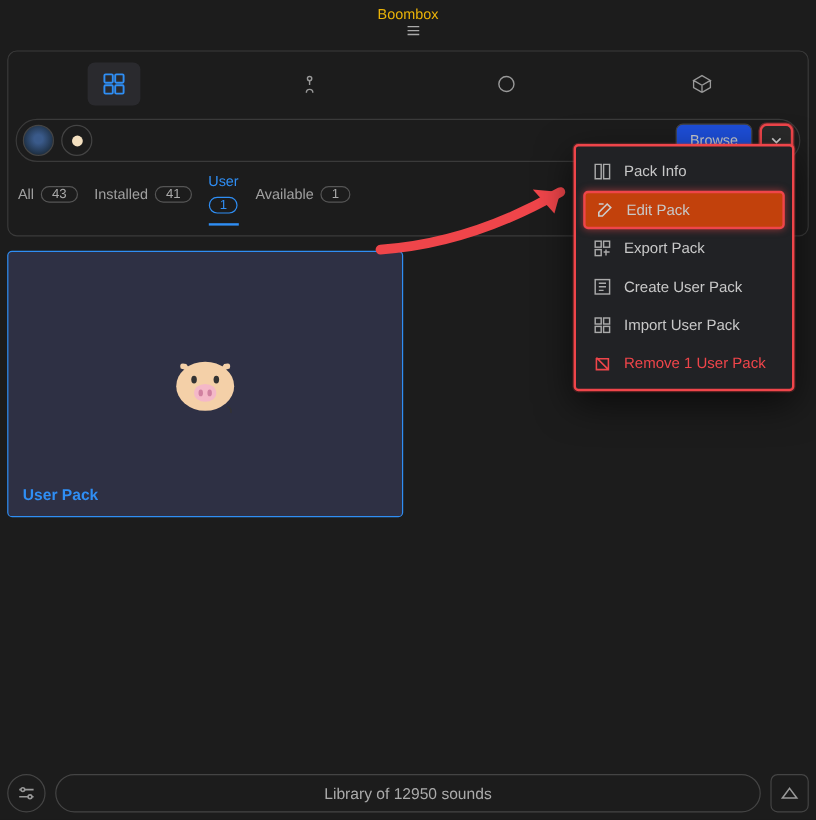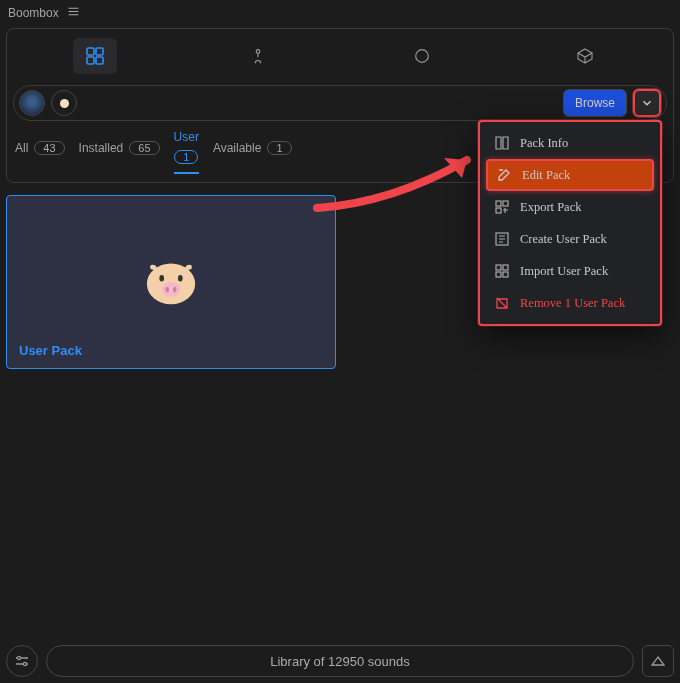--- a/index.html
+++ b/index.html
@@ -11,21 +11,22 @@
       font-family: -apple-system, BlinkMacSystemFont, "Segoe UI", sans-serif;
       font-size: 13px;
       overflow: hidden;
       position: relative;
     }
     .titlebar {
       display: flex;
       align-items: center;
       padding: 5px 8px;
       font-size: 12px;
-      color: #a3a3a3;
+      color: #eab308;
+      flex-direction: column;
     }
     .titlebar .hamburger {
       margin-left: 8px;
       cursor: pointer;
     }
     .main-panel {
       margin: 2px 6px 6px 6px;
       border: 1px solid #3a3a3a;
       border-radius: 8px;
       padding: 4px 6px 8px 6px;
@@ -124,21 +125,21 @@
     }
     .filter.active .count {
       border-color: #2f8ef4;
       color: #2f8ef4;
     }
     .content-area {
       padding: 6px 6px;
     }
     .pack-card {
       width: 330px;
-      height: 174px;
+      height: 222px;
       border: 1.5px solid #2f8ef4;
       border-radius: 4px;
       background: #2e3044;
       position: relative;
       display: flex;
       align-items: center;
       justify-content: center;
       cursor: pointer;
     }
     .pack-label {
@@ -155,21 +156,20 @@
     .ctx-menu {
       position: absolute;
       top: 120px;
       left: 478px;
       width: 184px;
       background: #212225;
       border: 2px solid #ef454a;
       border-radius: 4px;
       padding: 5px 6px;
       box-shadow: 0 10px 30px rgba(0,0,0,0.6), 0 0 0 1px rgba(239,69,74,0.3);
-      font-family: Liberation Serif, serif;
     }
     .ctx-item {
       display: flex;
       align-items: center;
       gap: 10px;
       height: 32px;
       padding: 0 8px;
       color: #c8c8c8;
       border-radius: 4px;
       font-size: 12.5px;
@@ -277,21 +277,21 @@
     </div>
   </div>
 
   <div class="filter-row">
     <div class="filter">
       <span>All</span>
       <span class="count">43</span>
     </div>
     <div class="filter">
       <span>Installed</span>
-      <span class="count">65</span>
+      <span class="count">41</span>
     </div>
     <div class="filter active">
       <span>User</span>
       <span class="count">1</span>
     </div>
     <div class="filter">
       <span>Available</span>
       <span class="count">1</span>
     </div>
   </div>

